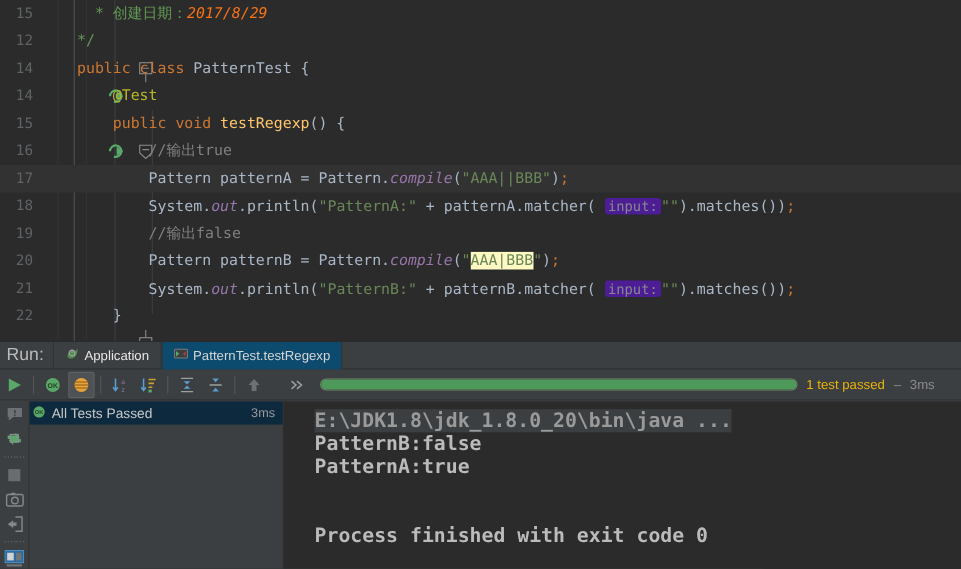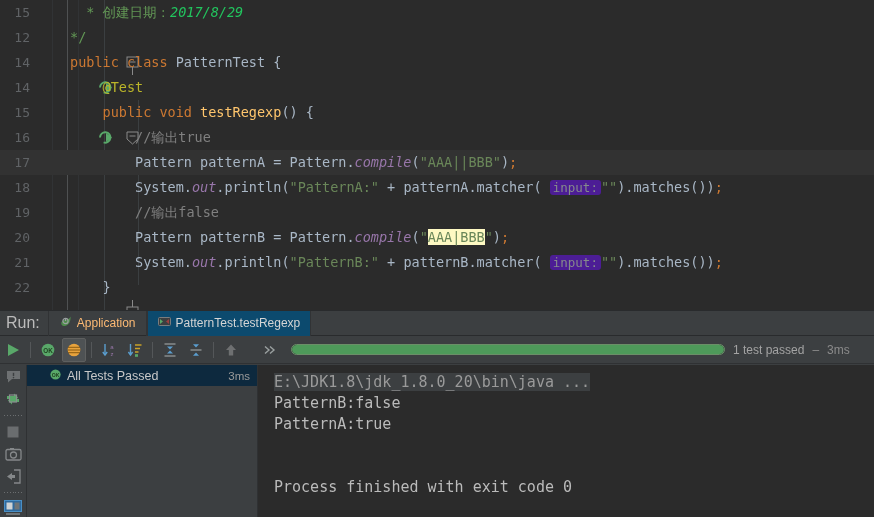--- a/index.html
+++ b/index.html
@@ -51,21 +51,21 @@
   .indent-guide {
     position: absolute; top: 0; bottom: 0; width: 1px; background: #3b3f41;
   }
 
   
   .kw      { color: #cc7832; }
   .cls     { color: #a9b7c6; }
   .str     { color: #6a8759; }
   .cmt     { color: #808080; }
   .doc     { color: #629755; }
-  .doc-i   { color: #22c55e; font-style: italic; }
+  .doc-i   { color: #f97316; font-style: italic; }
   .anno    { color: #bbb529; }
   .meth    { color: #ffc66d; }
   .stat    { color: #9876aa; font-style: italic; }
   .punc    { color: #a9b7c6; }
   .semi    { color: #cc7832; }
   .ident   { color: #a9b7c6; }
   .hl-regex { background: #fef9c3; }
   .param-hint {
     background: #4c1d95; color: #868a8c;
     border-radius: 3px; padding: 0 3px;
@@ -84,21 +84,21 @@
     display: flex; align-items: center;
   }
   .run-label {
     color: #bbbbbb; font-family: "Liberation Sans", sans-serif;
     font-size: 16px; padding: 0 8px 0 6px;
   }
   .tab {
     display: flex; align-items: center; gap: 5px;
     height: 25px; padding: 0 10px;
     font-family: "Liberation Sans", sans-serif; font-size: 12px;
-    color: #fdba74;
+    color: #e5e5e5;
     border-left: 1px solid #313335;
     border-right: 1px solid #313335;
     cursor: default;
   }
   .tab.active { background: #0c4a6e; color: #d5d5d5; }
 
   #toolbar {
     position: relative; height: 28px;
     display: flex; align-items: center;
     background: #3c3f41;
@@ -116,21 +116,21 @@
     display: flex; align-items: center; gap: 8px;
     margin-left: 8px; flex: 1;
   }
   #progress-track {
     width: 434px; height: 11px;
     border: 1px solid #6b8f68; border-radius: 6px;
     background: #3c3f41; overflow: hidden;
   }
   #progress-fill { height: 100%; width: 100%; background: #4e9a5a; border-radius: 5px; }
   .prog-text {
-    font-family: "Liberation Sans", sans-serif; font-size: 12px; color: #a3a3a3;
+    font-family: "Liberation Sans", sans-serif; font-size: 12px; color: #eab308;
   }
   .prog-time { color: #8b8b8b; }
 
   #panelbody {
     position: absolute; left: 0; top: 54px; right: 0; bottom: 0;
     display: flex;
   }
   #leftrail {
     width: 27px; background: #3c3f41;
     border-right: 1px solid #2f3133;
@@ -140,35 +140,36 @@
   .rail-icon { width: 21px; height: 21px; display: flex; align-items: center; justify-content: center; }
   .rail-dots { width: 18px; height: 6px; display: flex; gap: 2px; align-items: center; justify-content: center; }
   .rail-dots i { width: 1px; height: 1px; background: #6b6e70; display: block; }
 
   #testtree {
     width: 231px; background: #3c3f41;
     border-right: 1px solid #2f3133;
   }
   .tree-row {
     display: flex; align-items: center;
-    height: 21px; padding-left: 40px; padding-right: 7px;
+    height: 21px; padding-left: 20px; padding-right: 7px;
     font-family: "Liberation Sans", sans-serif; font-size: 12.5px;
     color: #bbbbbb;
     gap: 48px;
   }
   .tree-row.selected { background: #0d293e; color: #c8c8c8; }
   .tree-row .dur { margin-left: auto; font-size: 11.5px; color: #9a9a9a; }
 
   #console {
     flex: 1; background: #2b2b2b;
-    padding: 7px 0 0 16px;
+    padding: 7px 0 0 28px;
     font-family: "DejaVu Sans Mono", monospace;
-    font-size: 15px;
+    font-size: 18px;
     color: #bbbbbb;
     overflow: hidden;
+    font-weight: bold;
   }
   .con-line { height: 21px; line-height: 21px; white-space: pre; }
   .con-cmd { background: #3c3f41; color: #9a9a9a; }
   .con-blank { height: 21px; }
 </style>
 </head>
 <body>
 
 <div id="app">
 

